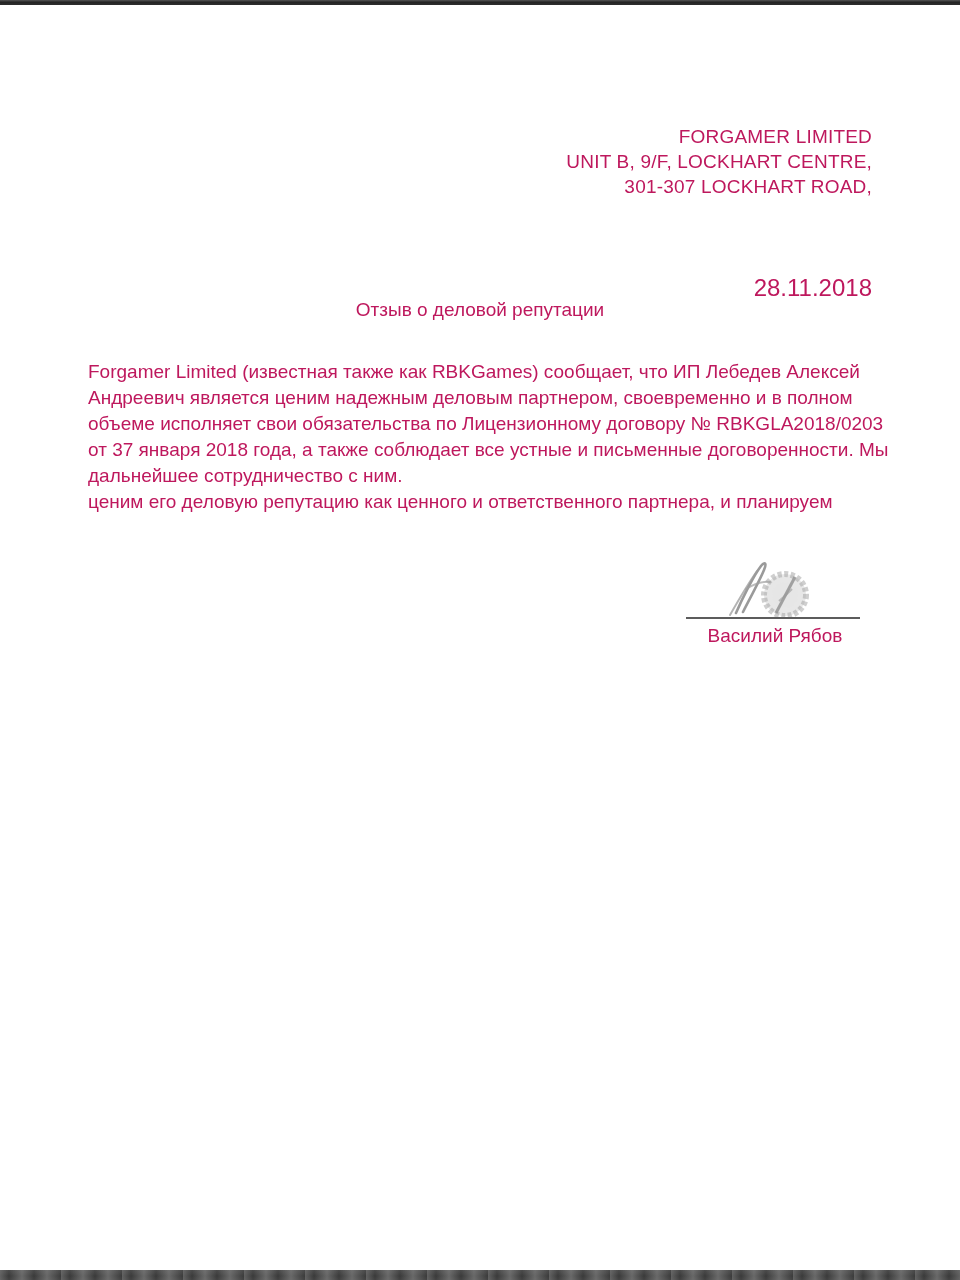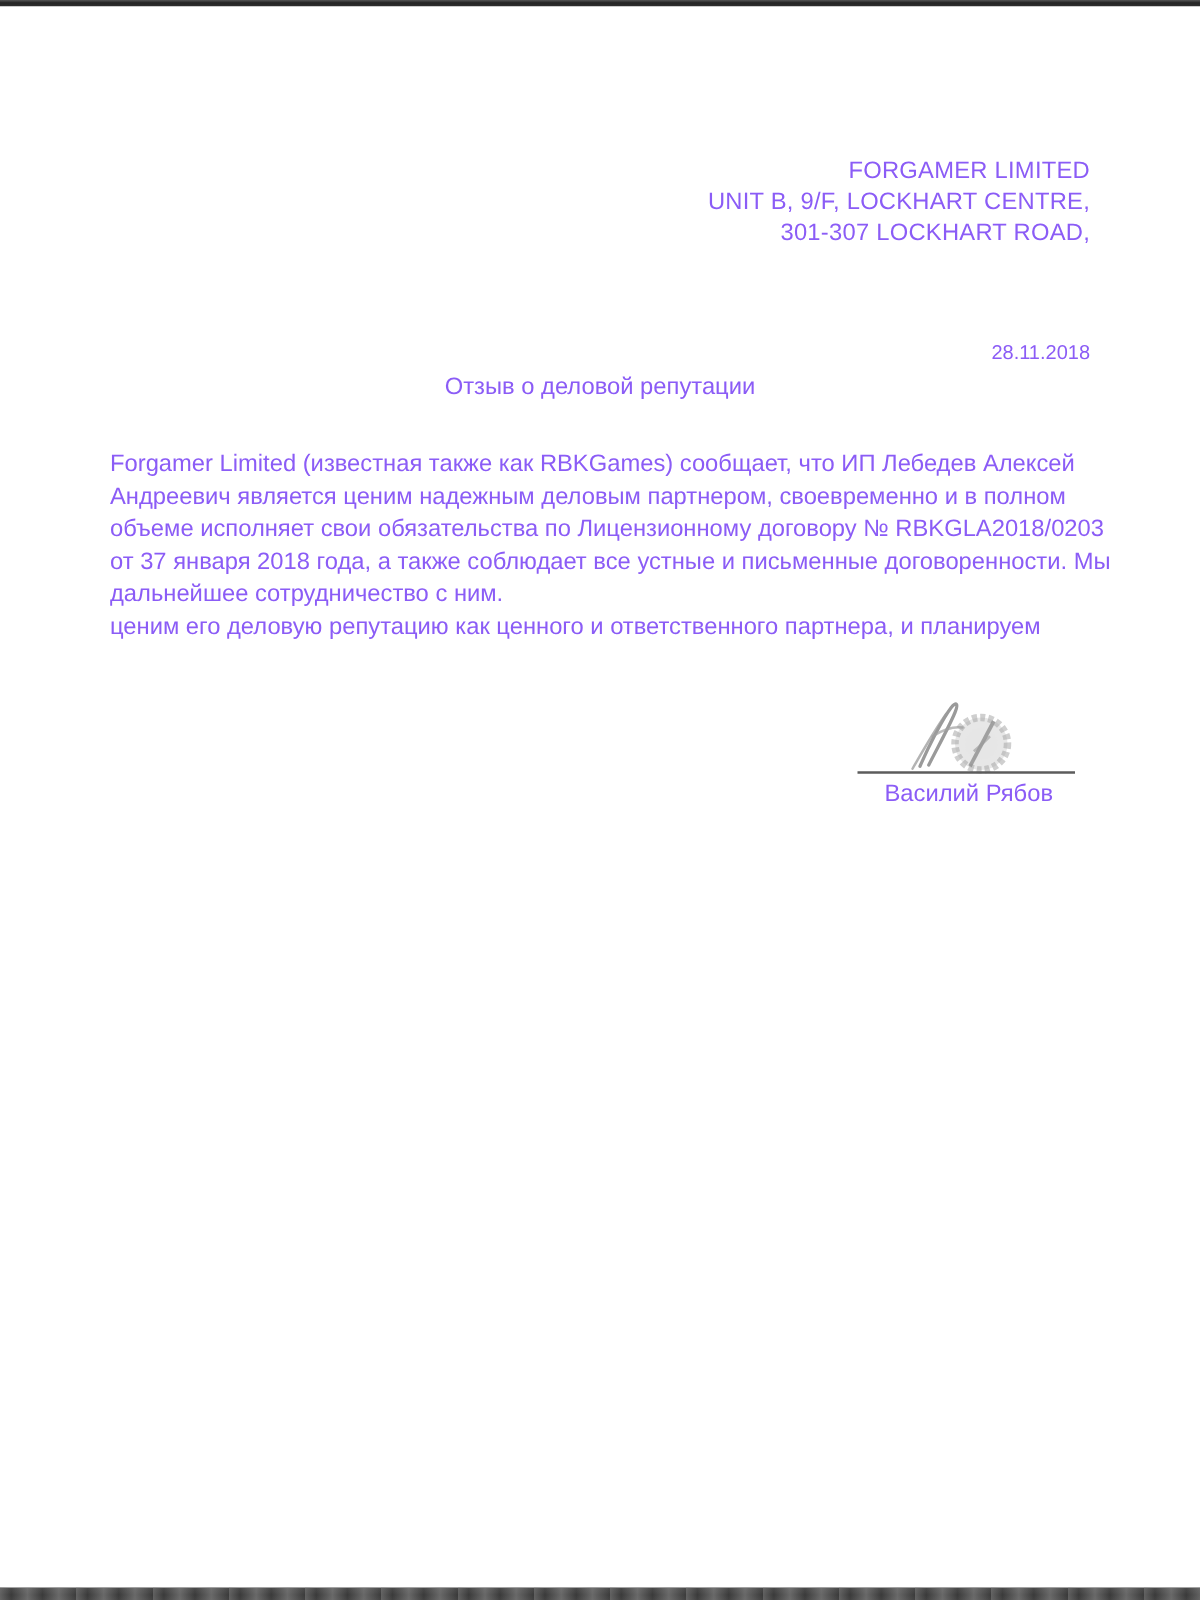--- a/index.html
+++ b/index.html
@@ -7,21 +7,21 @@
     padding: 0;
     background: #ffffff;
   }
   .page {
     position: relative;
     width: 960px;
     height: 1280px;
     background: #ffffff;
     overflow: hidden;
     font-family: "Liberation Sans", "DejaVu Sans", sans-serif;
-    color: #8b5cf6;
+    color: #be185d;
   }
   .top-bar {
     position: absolute;
     top: 0; left: 0;
     width: 960px; height: 5px;
     background: linear-gradient(180deg, #555555 0%, #242424 45%, #2e2e2e 100%);
   }
   .soft { filter: blur(0.3px); }
   .letterhead {
     position: absolute;
@@ -30,21 +30,21 @@
     text-align: right;
     font-size: 19px;
     line-height: 25px;
     letter-spacing: 0.2px;
     white-space: nowrap;
   }
   .date {
     position: absolute;
     top: 274px;
     right: 88px;
-    font-size: 16px;
+    font-size: 24px;
     white-space: nowrap;
   }
   .title {
     position: absolute;
     top: 299px;
     left: 88px;
     width: 784px;
     text-align: center;
     font-size: 19px;
     white-space: nowrap;

